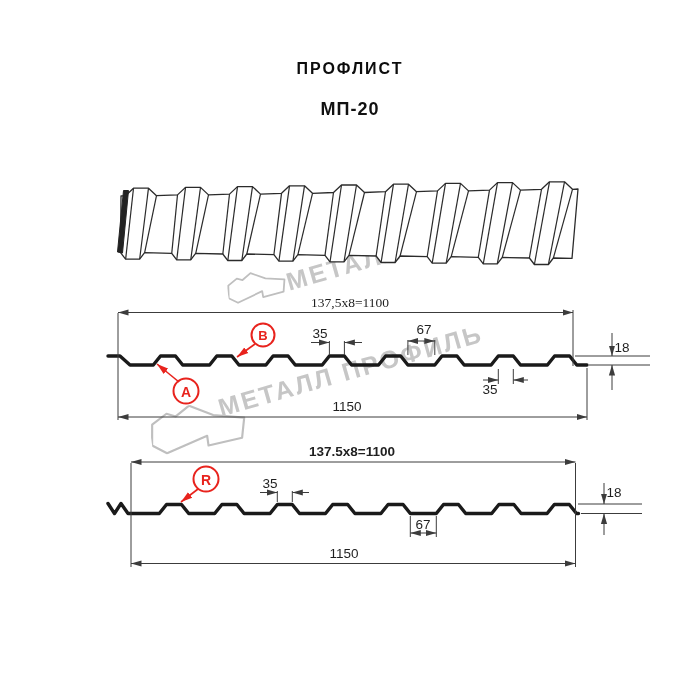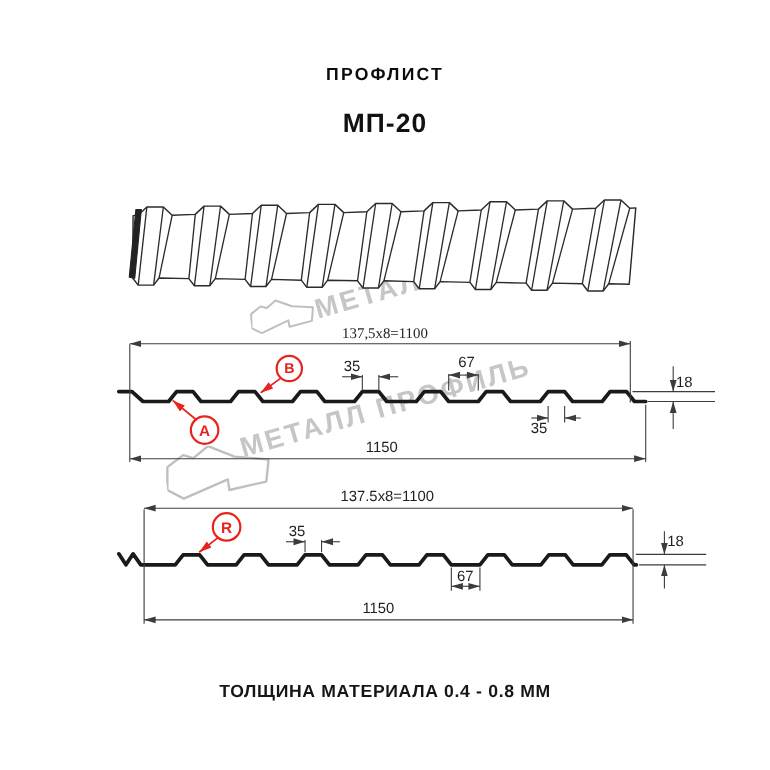--- a/index.html
+++ b/index.html
@@ -4,21 +4,21 @@
 <style>
   :root{
     --accent-red:#e8231d; --line-dark:#1a1a1a; --dim-line:#3c3c3c; --watermark-gray:#c6c6c6;
   }
   html,body{margin:0;padding:0;background:#fff;}
   .canvas{position:relative;width:700px;height:700px;background:#fff;overflow:hidden;
           font-family:"Liberation Sans",sans-serif;}
   .page-title{position:absolute;left:0;right:0;top:60px;text-align:center;
 entity    font-size:29px;font-weight:800;letter-spacing:2px;color:#0c0c0c;}
   .page-subtitle{position:absolute;left:0;right:0;top:99px;text-align:center;
-    font-size:24px;font-weight:600;letter-spacing:1px;color:#111;}
+    font-size:18px;font-weight:600;letter-spacing:1px;color:#111;}
   .footer-note{position:absolute;left:0;right:0;top:621px;text-align:center;
     font-size:16px;font-weight:600;letter-spacing:.6px;color:#161616;}
   .wm-text{position:absolute;font-size:25px;font-weight:700;letter-spacing:2.4px;
     color:var(--watermark-gray);white-space:nowrap;transform-origin:0 50%;z-index:1;}
   .wm-logo{position:absolute;z-index:1;}
   svg.draw{position:absolute;left:0;top:0;z-index:2;pointer-events:none;}
   .dim{position:absolute;transform:translate(-50%,-50%);font-size:13.5px;color:#1f1f1f;
     white-space:nowrap;z-index:3;}
   .callout{position:absolute;transform:translate(-50%,-50%);border:2px solid var(--accent-red);
     color:var(--accent-red);border-radius:50%;display:flex;align-items:center;justify-content:center;
@@ -139,21 +139,20 @@
 
   <div class="dim" style="left:350px;top:303px;font-family:Liberation Serif, serif;">137,5x8=1100</div>
   <div class="dim" style="left:320px;top:333px;">35</div>
   <div class="dim" style="left:424px;top:329px;">67</div>
   <div class="dim" style="left:622px;top:347px;">18</div>
   <div class="dim" style="left:490px;top:389px;">35</div>
   <div class="dim" style="left:347px;top:406px;">1150</div>
   <div class="callout" style="left:186px;top:391px;width:23px;height:23px;font-size:14px;">А</div>
   <div class="callout" style="left:263px;top:335px;width:21px;height:21px;font-size:13px;">В</div>
 
-  <div class="dim" style="left:352px;top:451px;">137.5x8=1100</div>
+  <div class="dim" style="left:352px;top:451px;font-weight:bold;">137.5x8=1100</div>
   <div class="dim" style="left:270px;top:483px;">35</div>
   <div class="dim" style="left:423px;top:524px;">67</div>
   <div class="dim" style="left:614px;top:492px;">18</div>
   <div class="dim" style="left:344px;top:553px;">1150</div>
   <div class="callout" style="left:206px;top:479px;width:23px;height:23px;font-size:14px;">R</div>
 
-  <div class="footer-note">ТОЛЩИНА МАТЕРИАЛА 0.4 - 0.8 ММ</div>
 </div>
 
 </body></html>

